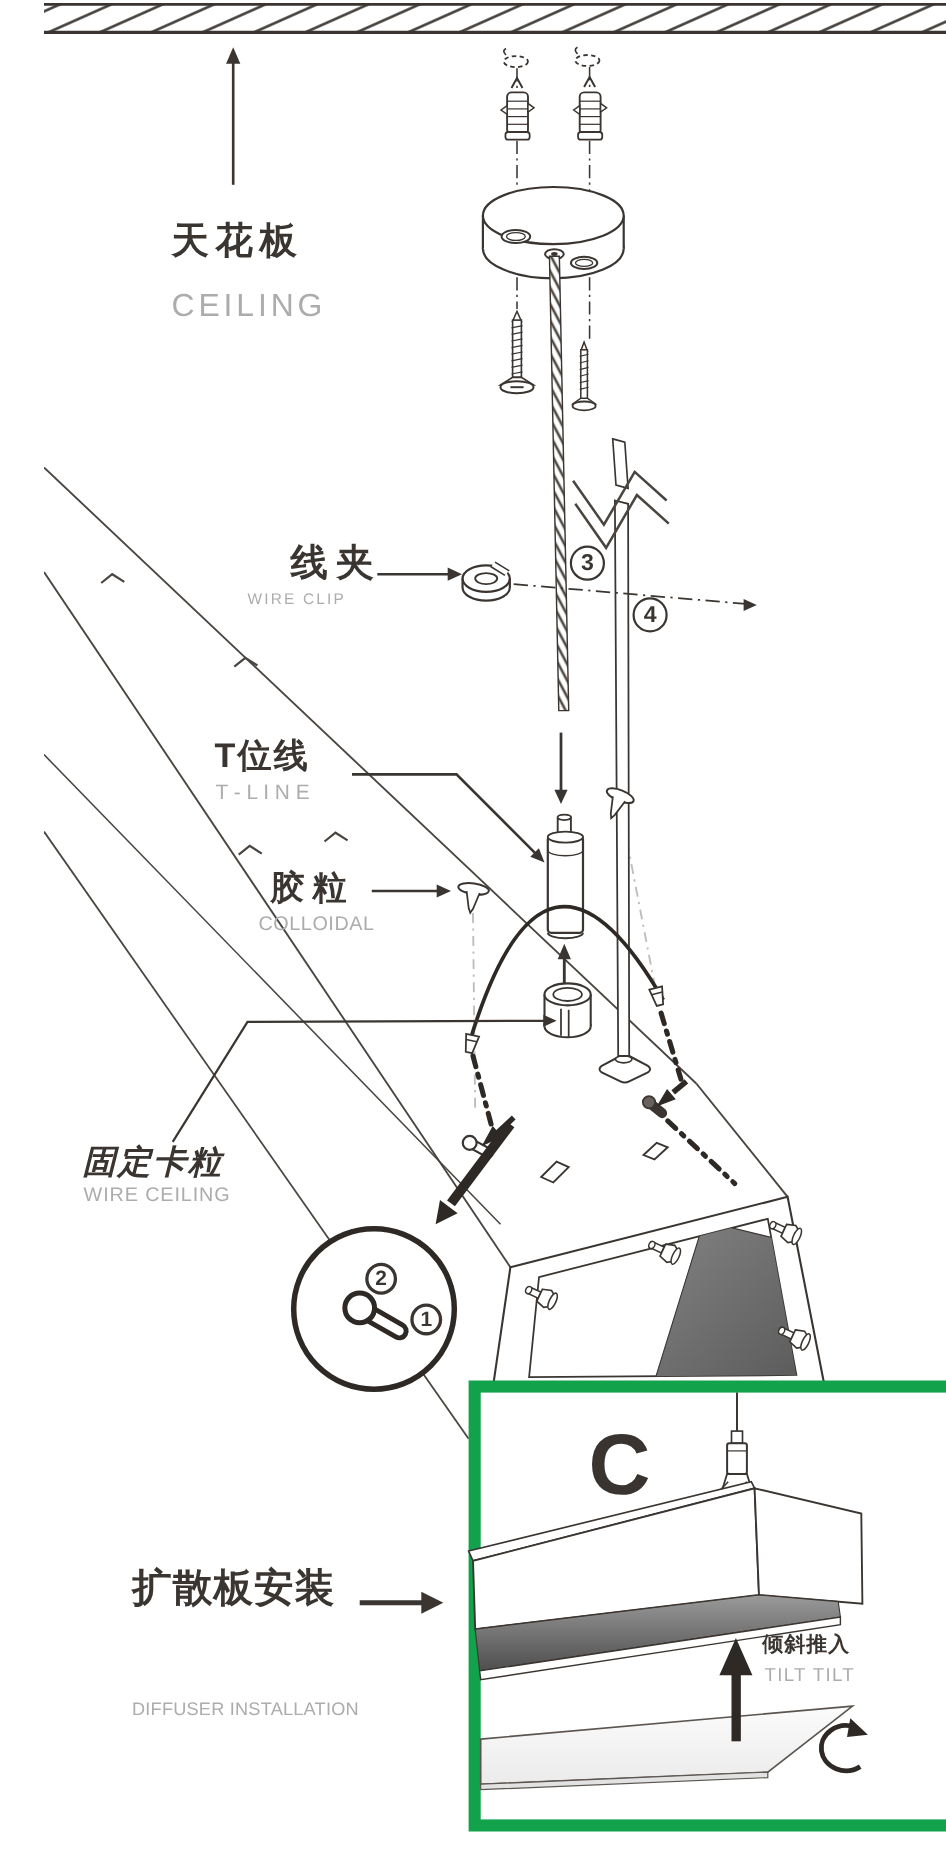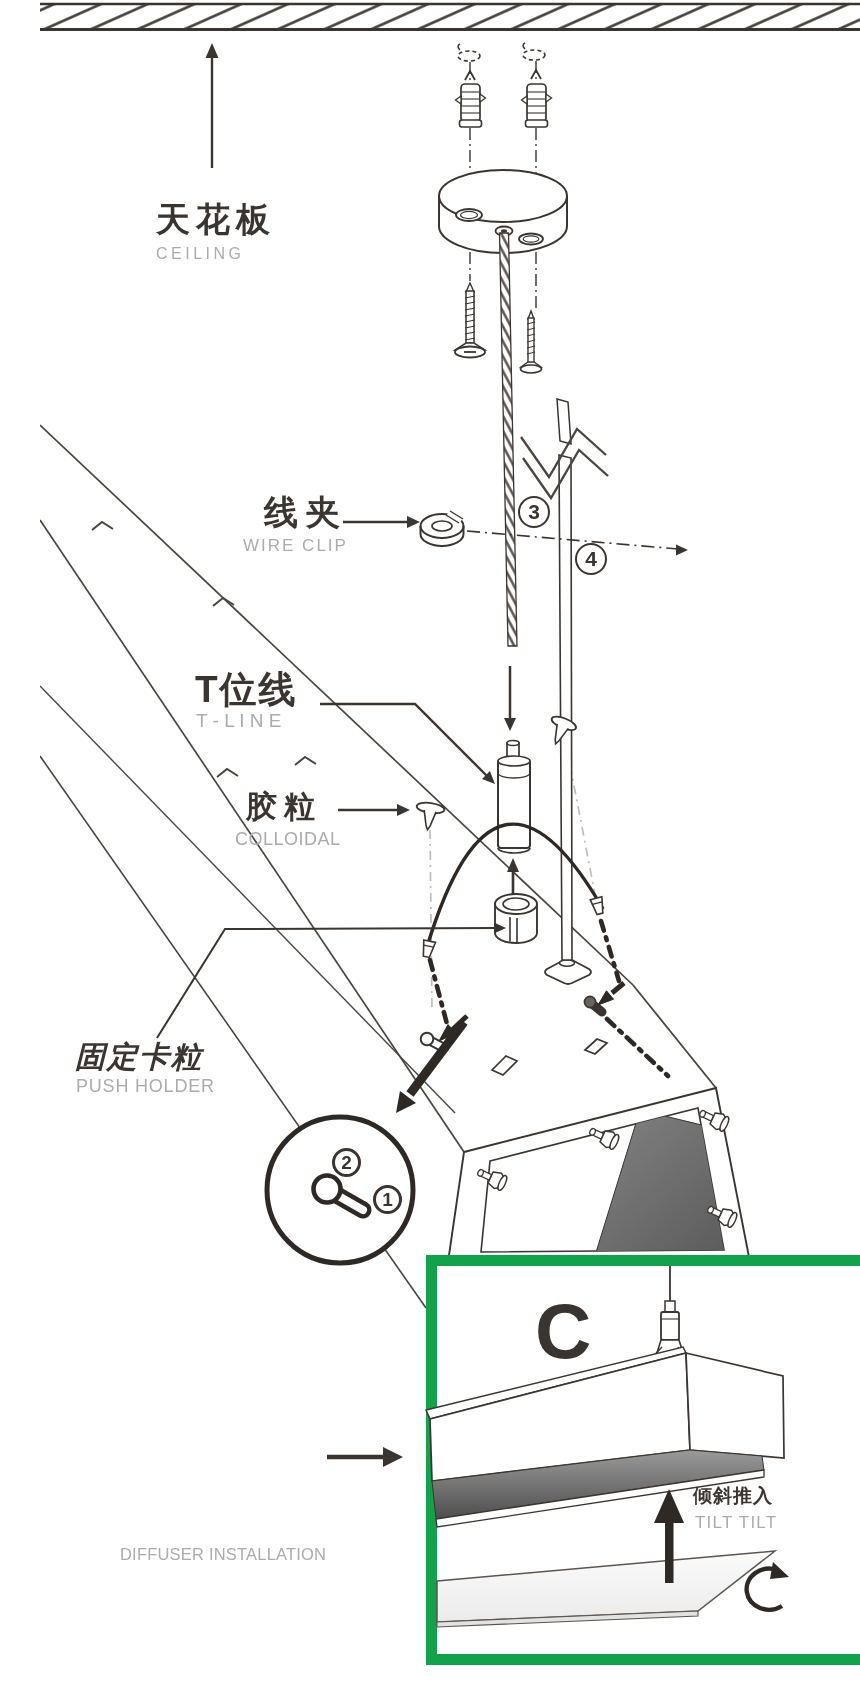--- a/index.html
+++ b/index.html
@@ -369,34 +369,35 @@
     </g>
 
     <g>
       <path d="M737 1570 A22.5 20.5 0 1 0 742 1606" fill="none" stroke="#2E2925" stroke-width="4.4"></path>
       <polygon points="749,1577 733,1562 730,1579" fill="#2E2925"></polygon>
     </g>
   </g>
 </svg>
 
 <div class="lbl zh" style="left:116px;top:202px;font-size:34px;letter-spacing:6px;">天花板</div>
-<div class="lbl en" style="left:116px;top:246px;font-size:16px;letter-spacing:3.5px;">CEILING</div>
+<div class="lbl en" style="left:116px;top:263px;font-size:29px;letter-spacing:3.5px;">CEILING</div>
 
 <div class="lbl zh" style="left:224px;top:495px;font-size:34px;letter-spacing:8px;">线夹</div>
-<div class="lbl en" style="left:203px;top:537px;font-size:17px;letter-spacing:2px;">WIRE CLIP</div>
-
-<div class="lbl zh" style="left:155px;top:671px;font-size:37px;letter-spacing:2px;">T位线</div>
+<div class="lbl en" style="left:185px;top:537px;font-size:14px;letter-spacing:2px;">WIRE CLIP</div>
+
+<div class="lbl zh" style="left:155px;top:671px;font-size:31px;letter-spacing:2px;">T位线</div>
 <div class="lbl en" style="left:156px;top:711px;font-size:19px;letter-spacing:0;">T - L I N E</div>
 
 <div class="lbl zh" style="left:206px;top:791px;font-size:31px;letter-spacing:7px;">胶粒</div>
 <div class="lbl en" style="left:195px;top:830px;font-size:18px;letter-spacing:0.5px;">COLLOIDAL</div>
 
 <div class="lbl zh" style="left:35px;top:1041px;font-size:30px;letter-spacing:2px;font-style:italic;">固定卡粒</div>
-<div class="lbl en" style="left:36px;top:1077px;font-size:18px;letter-spacing:0.8px;">PUSH HOLDER</div>
-
+<div class="lbl en" style="left:36px;top:1077px;font-size:18px;letter-spacing:0.8px;">WIRE CEILING</div>
+
+<div class="lbl zh" style="left:80px;top:1424px;font-size:36px;letter-spacing:1px;">扩散板安装</div>
 <div class="lbl en" style="left:80px;top:1546px;font-size:16.5px;letter-spacing:0.2px;">DIFFUSER INSTALLATION</div>
 
 <div class="bigC" style="left:495px;top:1286px;">C</div>
 
 <div class="lbl zh" style="left:653px;top:1486px;font-size:19px;letter-spacing:1px;">倾斜推入</div>
 <div class="lbl en" style="left:655px;top:1514px;font-size:17px;letter-spacing:1.2px;">TILT TILT</div>
 
 <span class="badge" style="left:478px;top:496px;width:32px;height:32px;font-size:21px;line-height:28px;">3</span>
 <span class="badge" style="left:535px;top:543px;width:32px;height:32px;font-size:21px;line-height:28px;">4</span>
 <span class="badge small" style="left:292px;top:1148px;width:29px;height:29px;font-size:19px;line-height:24px;">2</span>

